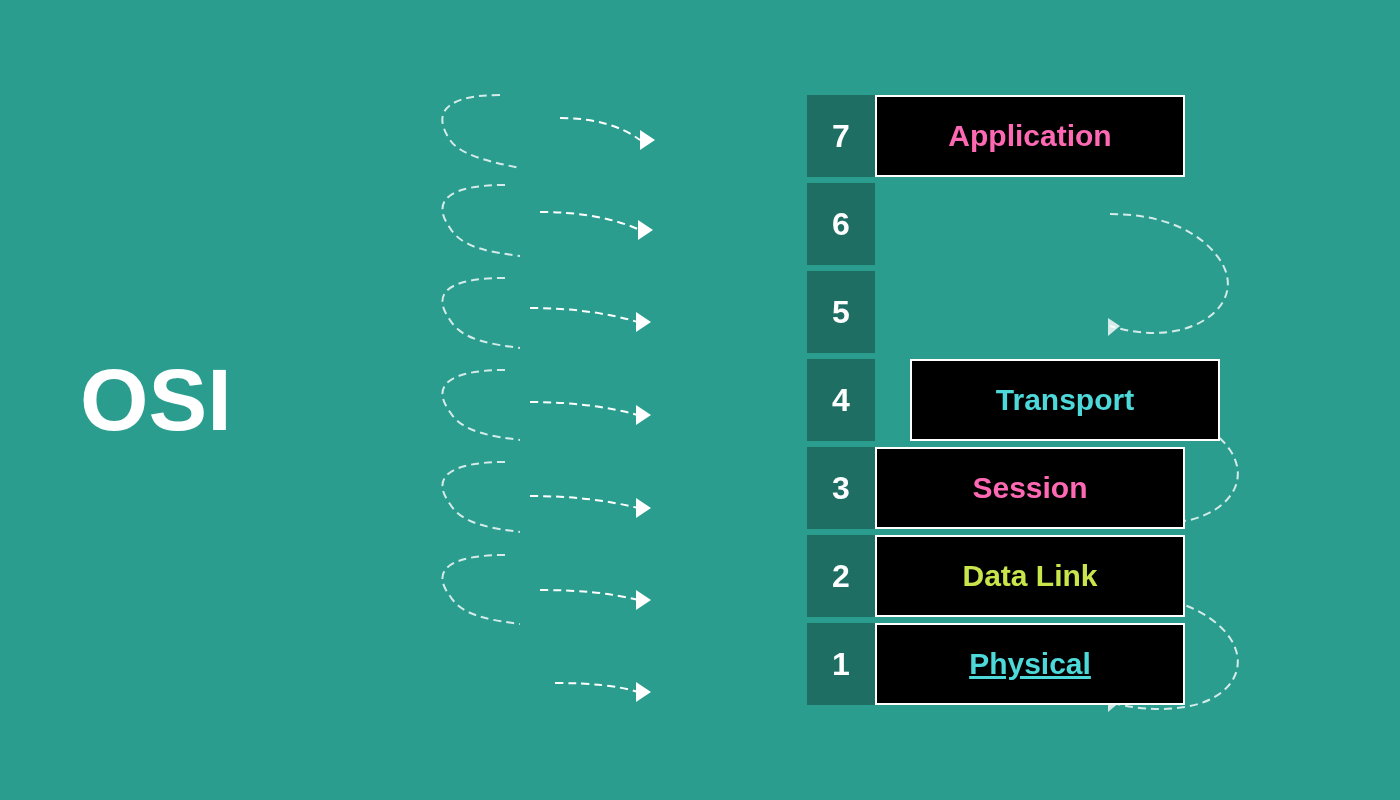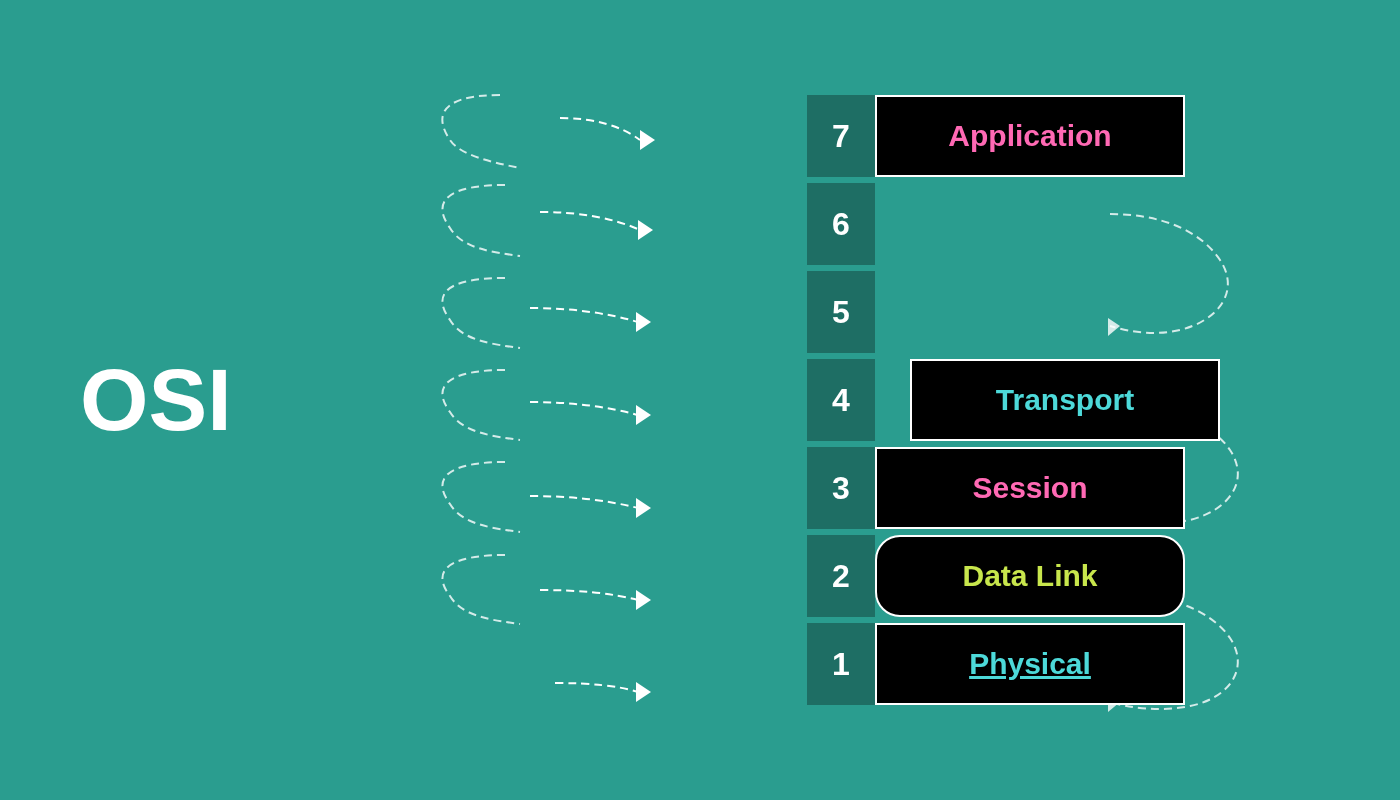--- a/index.html
+++ b/index.html
@@ -140,19 +140,19 @@
     <div class="layer-row">
       <div class="layer-number">4</div>
       <div class="layer-name" style="color: rgb(77, 217, 217); margin-left: 35px;">Transport</div>
     </div>
     <div class="layer-row">
       <div class="layer-number">3</div>
       <div class="layer-name" style="color: rgb(255, 105, 180);">Session</div>
     </div>
     <div class="layer-row">
       <div class="layer-number">2</div>
-      <div class="layer-name" style="color: rgb(200, 230, 76); border-radius: 25px;">Data Link</div>
+      <div class="layer-name" style="color: rgb(200, 230, 76);">Data Link</div>
     </div>
     <div class="layer-row">
       <div class="layer-number">1</div>
       <div class="layer-name" style="color: rgb(77, 217, 217); text-decoration: underline;">Physical</div>
     </div>
   </div>
 
 </body></html>

